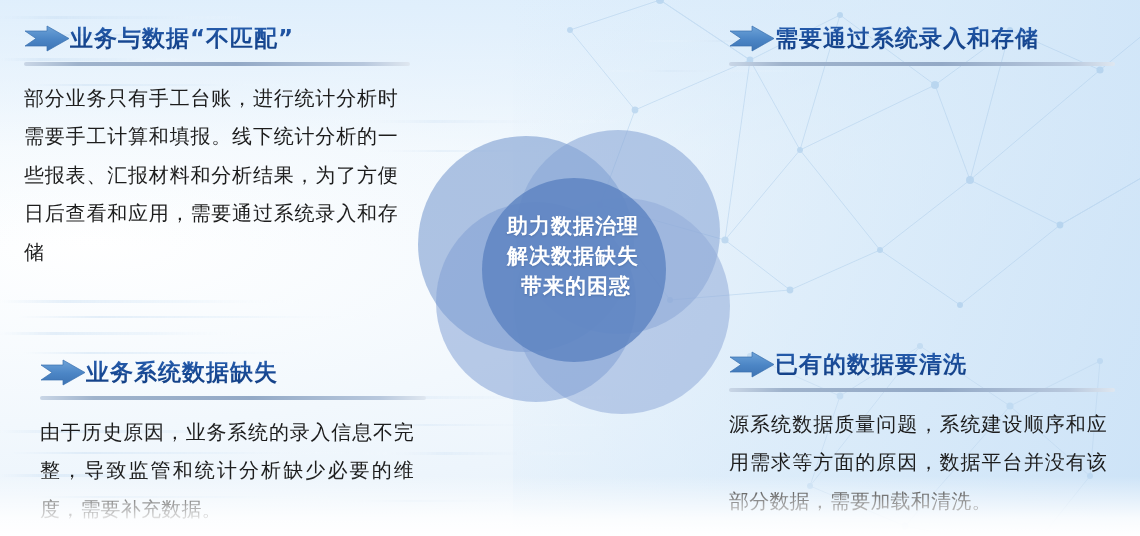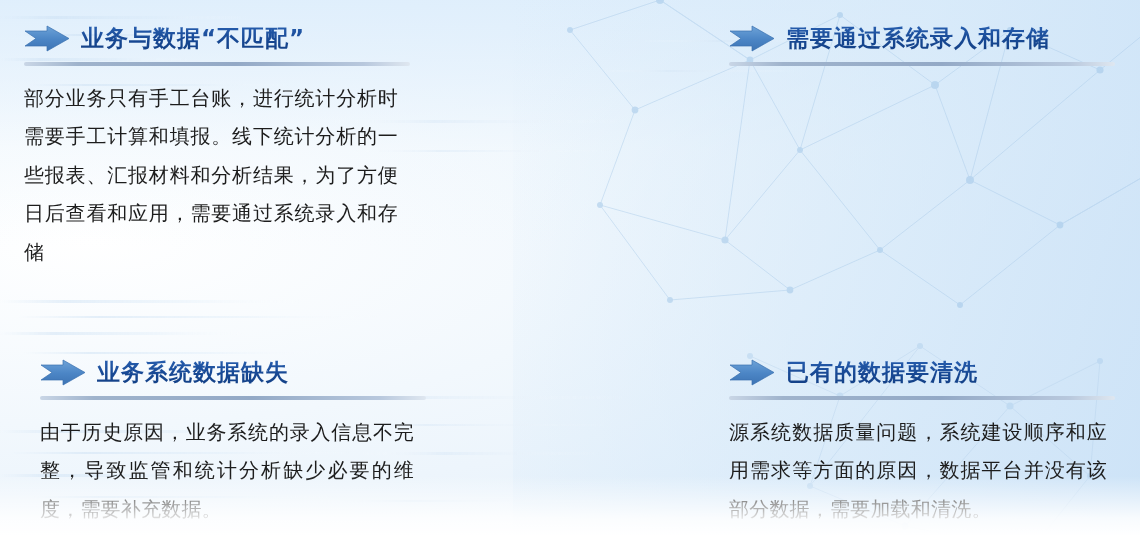--- a/index.html
+++ b/index.html
@@ -45,23 +45,23 @@
     letter-spacing:1px;text-align:center;
     text-shadow:0 1px 2px rgba(40,70,120,.30);
   }
   .venn-shift{margin-left:6px;}
 
   
   .card{position:absolute;width:386px;}
   .card.tl{left:24px;top:18px;}
   .card.tr{left:729px;top:18px;}
   .card.bl{left:40px;top:352px;}
-  .card.br{left:729px;top:352px;}
-
-  .head{display:flex;align-items:center;gap:11px;height:40px;}
+  .card.br{left:729px;top:344px;}
+
+  .head{display:flex;align-items:center;height:40px;}
   .arrow-ic{width:46px;height:27px;flex:0 0 auto;display:block;}
   .head-title{
     font-size:23px;font-weight:bold;letter-spacing:1px;
     color:#1a4d9e;white-space:nowrap;
     background:linear-gradient(180deg,#2a62b4 0%,#174893 55%,#123e82 100%);
     -webkit-background-clip:text;background-clip:text;
     -webkit-text-fill-color:transparent;
   }
   .rule{
     margin-top:4px;height:4px;width:386px;border-radius:2px;
@@ -172,20 +172,36 @@
       <circle cx="190" cy="20" r="3"></circle>
         <circle cx="280" cy="80" r="3.6"></circle>
       <circle cx="370" cy="35" r="3"></circle>
         <circle cx="80" cy="160" r="3"></circle>
       <circle cx="175" cy="200" r="3.4"></circle>
         <circle cx="360" cy="150" r="3"></circle>
       <circle cx="300" cy="225" r="3"></circle>
     </g>
   </svg>
 
+  <div class="venn">
+    <svg width="330" height="330" viewBox="0 0 330 330">
+      <g>
+        <circle cx="118" cy="152" r="108" fill="#7f9fd2" opacity=".62"></circle>
+        <circle cx="210" cy="140" r="102" fill="#88a6d6" opacity=".58"></circle>
+        <circle cx="214" cy="214" r="108" fill="#91acd8" opacity=".55"></circle>
+        <circle cx="128" cy="210" r="100" fill="#7e9ed2" opacity=".52"></circle>
+        <circle cx="166" cy="178" r="92" fill="#5b82c0" opacity=".80"></circle>
+      </g>
+    </svg>
+    <div class="venn-text">
+      <div class="venn-line">助力数据治理</div>
+      <div class="venn-line">解决数据缺失</div>
+      <div class="venn-line venn-shift">带来的困惑</div>
+    </div>
+  </div>
 
   <div class="card tl">
     <div class="head">
       <svg class="arrow-ic" viewBox="0 0 46 27">
         <defs>
           <linearGradient id="ag1" x1="0" y1="0" x2="0" y2="1">
             <stop offset="0%" stop-color="#6ea3d8"></stop>
               <stop offset="52%" stop-color="#4c86c6"></stop>
               <stop offset="100%" stop-color="#3d74b4"></stop>
           </linearGradient>

